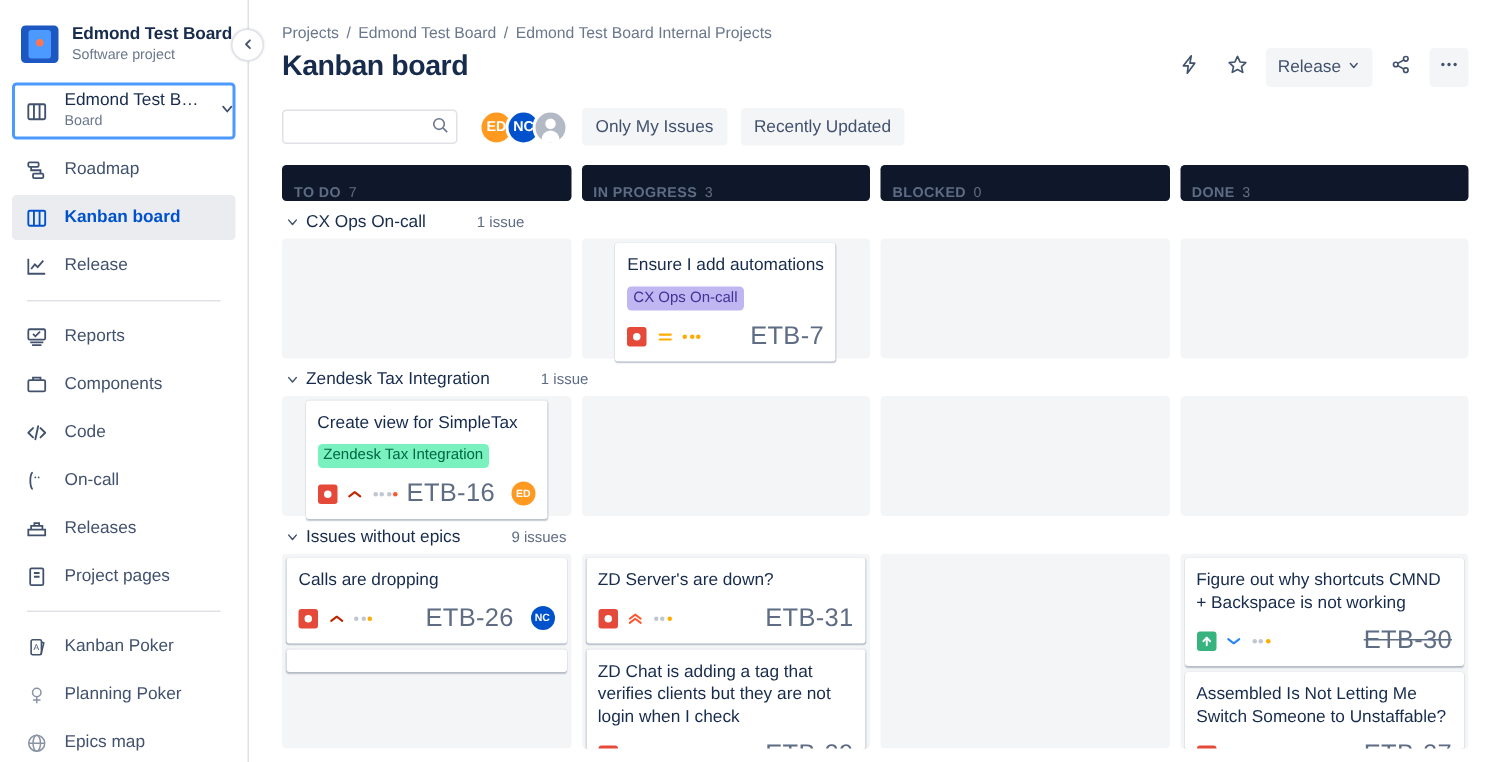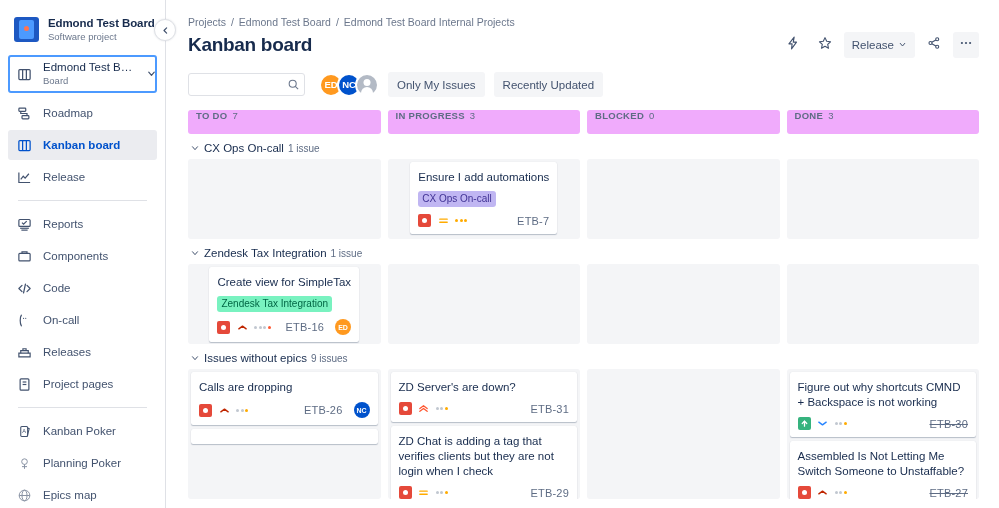--- a/index.html
+++ b/index.html
@@ -147,31 +147,31 @@
     background: #f4f5f7; border: none; cursor: pointer;
     font-size: 11.5px; color: #42526e; font-family: inherit; font-weight: normal;
     display: flex; align-items: center;
   }
 
   
   .board { margin-top: 13px; }
   .col-heads { display: flex; gap: 7px; }
   .col-head {
     flex: 1 1 0; min-width: 0;
-    background: #f0abfc; border-radius: 3px;
-    height: 24px; display: flex; align-items: flex-start;
+    background: #0f172a; border-radius: 3px;
+    height: 24px; display: flex; align-items: flex-end;
     padding: 0 8px; gap: 5px;
   }
   .col-name { font-size: 9.5px; font-weight: bold; color: #5e6c84; letter-spacing: .3px; text-transform: uppercase; }
   .col-count { font-size: 9.5px; color: #5e6c84; }
 
   .swim-head { display: flex; align-items: center; gap: 4px; padding: 8px 0 5px 2px; cursor: pointer; }
   .swim-chev { color: #42526e; display: flex; }
   .swim-name { font-size: 11.5px; color: #172b4d; }
-  .swim-count { font-size: 10px; color: #5e6c84; }
+  .swim-count { font-size: 10px; color: #5e6c84; margin-left: 30px; }
 
   .lane { display: flex; gap: 7px; }
   .lane-col {
     flex: 1 1 0; min-width: 0;
     background: #f4f5f7; border-radius: 3px;
     padding: 3px; display: flex; flex-direction: column; gap: 4px;
   }
   .lane-col.h80 { height: 80px; align-items: center; }
 
   .card {
@@ -181,21 +181,21 @@
   }
   .card-title { font-size: 11.5px; color: #172b4d; line-height: 15px; }
   .epic-tag {
     display: inline-block; margin-top: 6px;
     border-radius: 3px; padding: 1px 4px 2px;
     font-size: 10px; font-weight: normal; line-height: 13px;
   }
   .epic-purple { background: #c0b6f2; color: #403294; }
   .epic-green { background: #79f2c0; color: #006644; }
   .card-foot { display: flex; align-items: center; margin-top: 7px; gap: 6px; }
-  .card-key { margin-left: auto; font-size: 11px; color: #5e6c84; letter-spacing: .2px; }
+  .card-key { margin-left: auto; font-size: 17px; color: #5e6c84; letter-spacing: .2px; }
   .card-key.done { text-decoration: line-through; }
   .key-av {
     width: 16px; height: 16px; border-radius: 50%;
     display: flex; align-items: center; justify-content: center;
     font-size: 7px; font-weight: bold; color: #fff; margin-left: 5px;
   }
   .key-av.orange { background: #ff991f; }
   .key-av.blue { background: #0052cc; }
 
   

